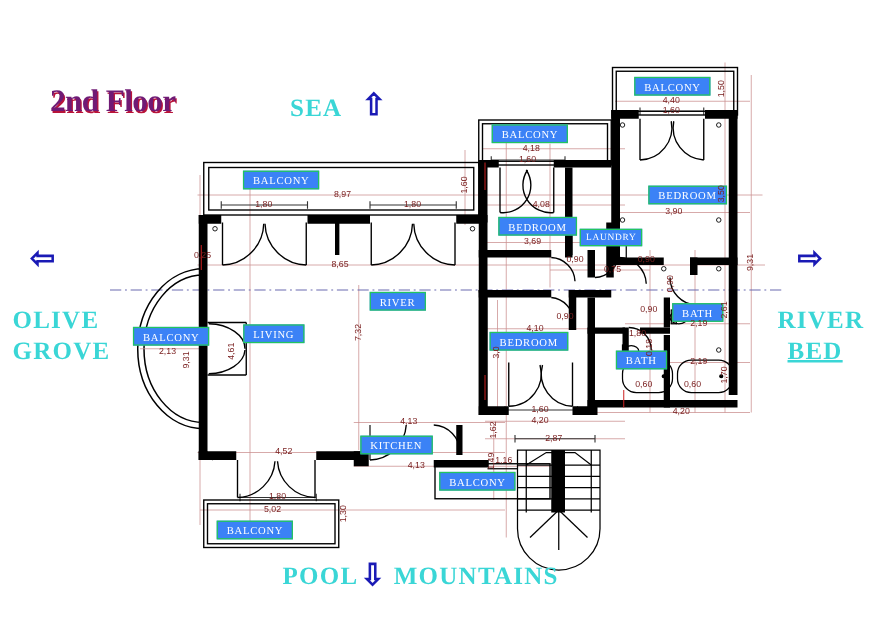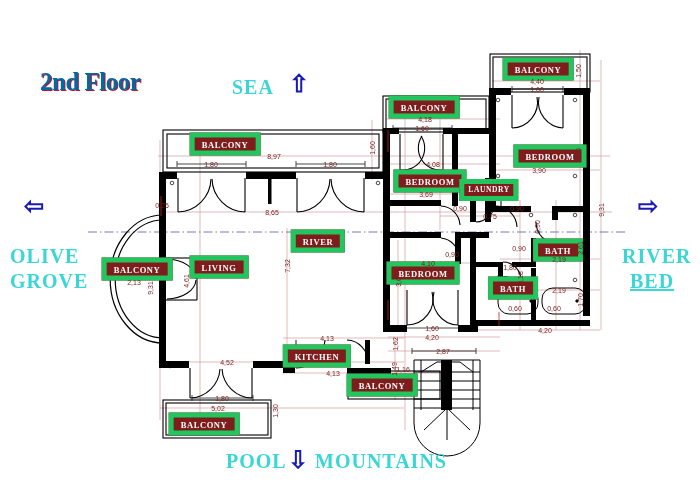--- a/index.html
+++ b/index.html
@@ -25,48 +25,48 @@
     position: absolute;
     left: 0; top: 0;
     width: 700px;
     height: 500px;
   }
   .txt-title {
     position: absolute;
     font-family: "Liberation Serif", serif;
     font-weight: bold;
     font-style: normal;
-    color: #0369a1;
+    color: #701a75;
     font-size: 25px;
     letter-spacing: -0.5px;
     text-shadow: 1px 1px 0 #b8143a;
     white-space: nowrap;
   }
   .txt-dir {
     position: absolute;
     font-family: "Liberation Serif", serif;
     font-weight: bold;
     color: #3ad6d6;
     font-size: 20px;
     letter-spacing: 1px;
     white-space: nowrap;
     text-align: center;
   }
   .roomlabel {
     position: absolute;
-    background: #7f1d1d;
+    background: #3b82f6;
     color: #ffffff;
     font-family: "Liberation Serif", serif;
-    font-weight: bold;
+    font-weight: normal;
     font-size: 8.5px;
     letter-spacing: 0.6px;
     padding: 1.5px 7px 1.5px 7px;
     line-height: 10px;
     white-space: nowrap;
-    border: 5px solid #22c55e;
+    border: 1px solid #22c55e;
     transform: translate(-50%, -50%);
     text-align: center;
   }
   .dim {
     position: absolute;
     font-family: "Liberation Sans", sans-serif;
     font-size: 7px;
     color: #7a2020;
     white-space: nowrap;
     transform: translate(-50%, -50%);

